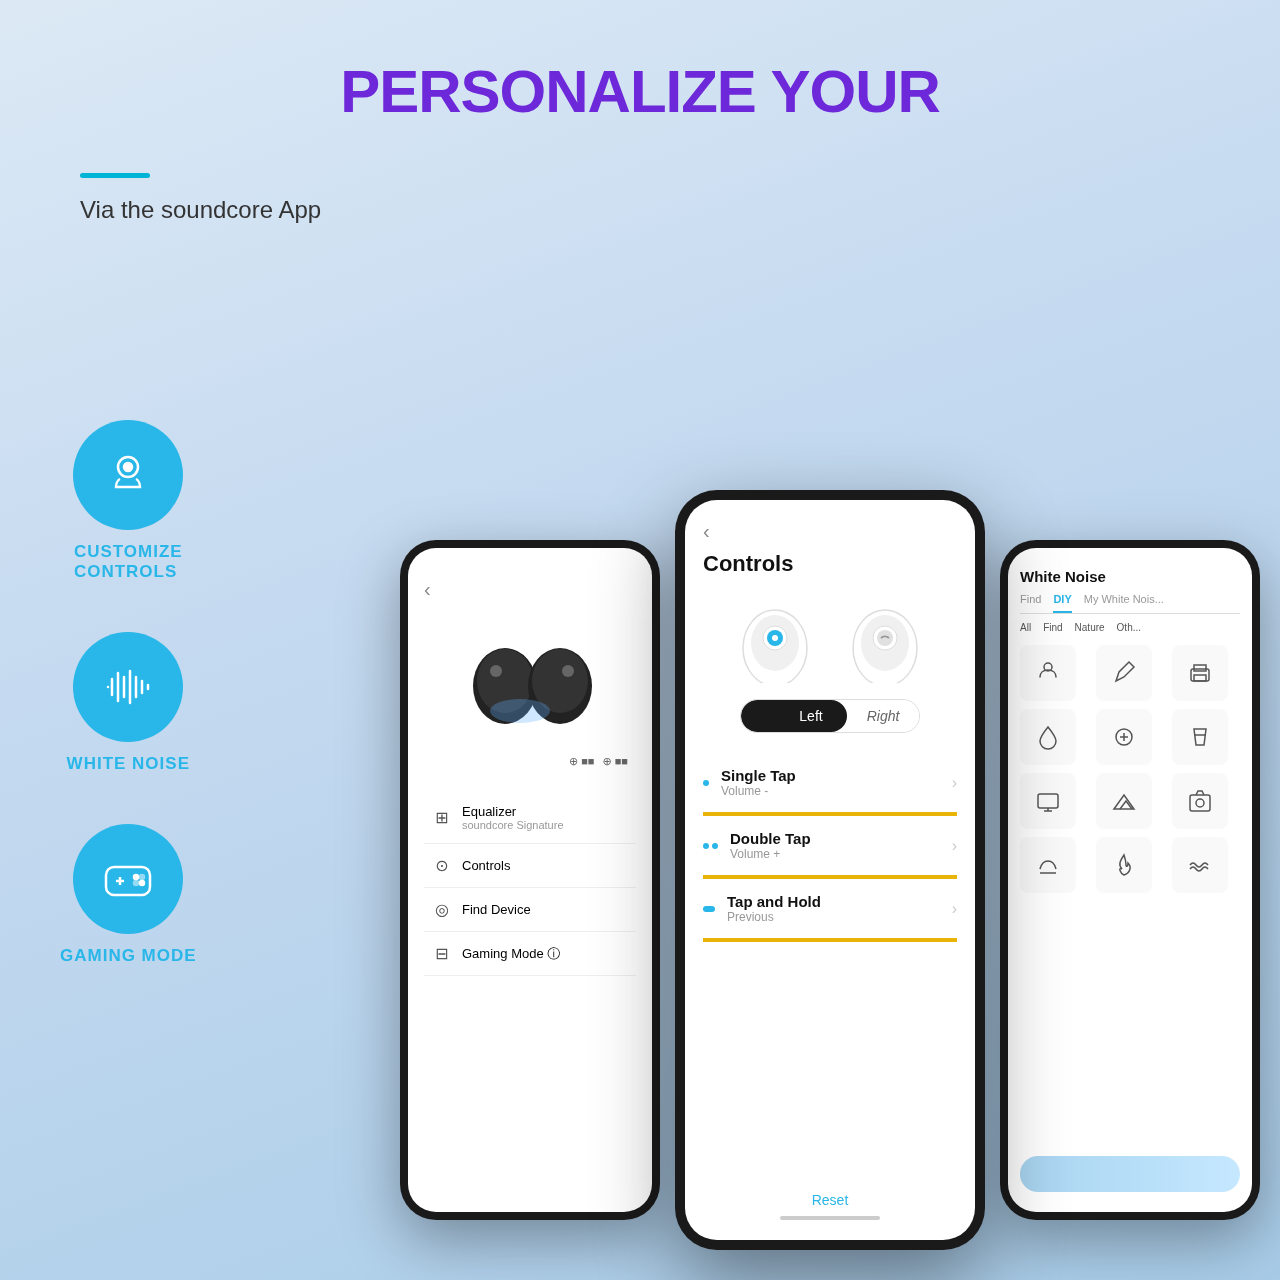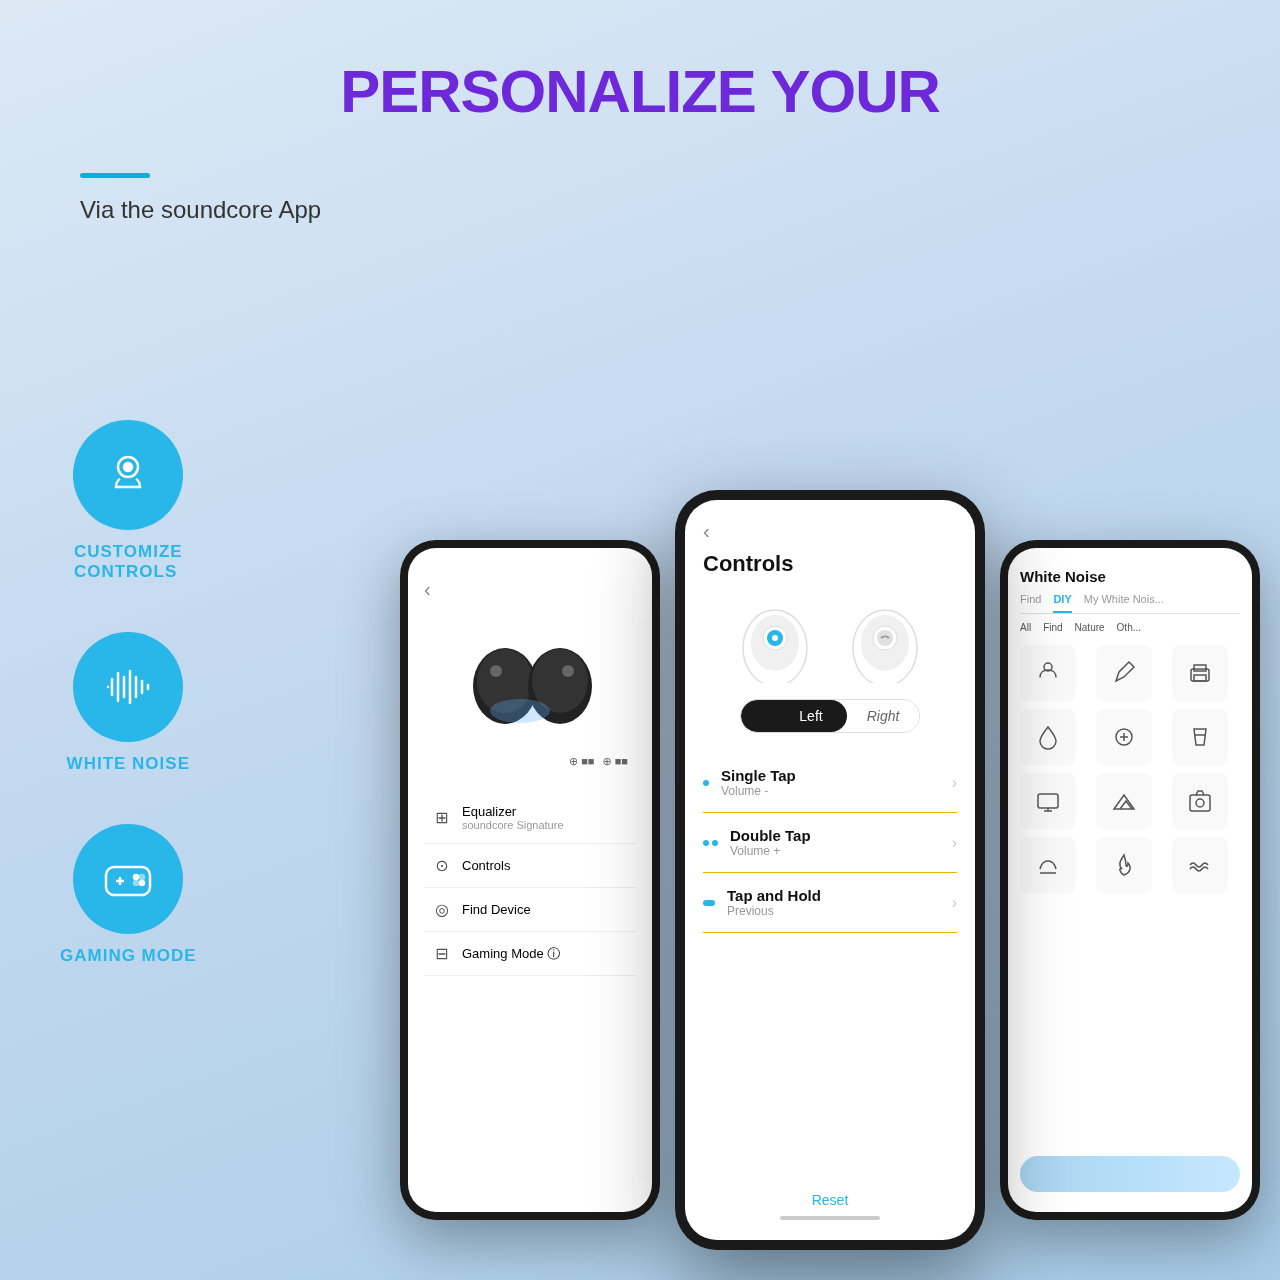--- a/index.html
+++ b/index.html
@@ -371,21 +371,21 @@
     .cp-lr-btn.inactive {
       color: #666;
       background: white;
       font-style: italic;
     }
 
     .cp-control-item {
       display: flex;
       align-items: center;
       padding: 14px 0;
-      border-bottom: 1px solid #eab308;
+      border-bottom: 4px solid #eab308;
       gap: 12px;
     }
 
     .cp-dot-indicator {
       display: flex;
       gap: 3px;
     }
 
     .cp-dot {
       width: 6px;

